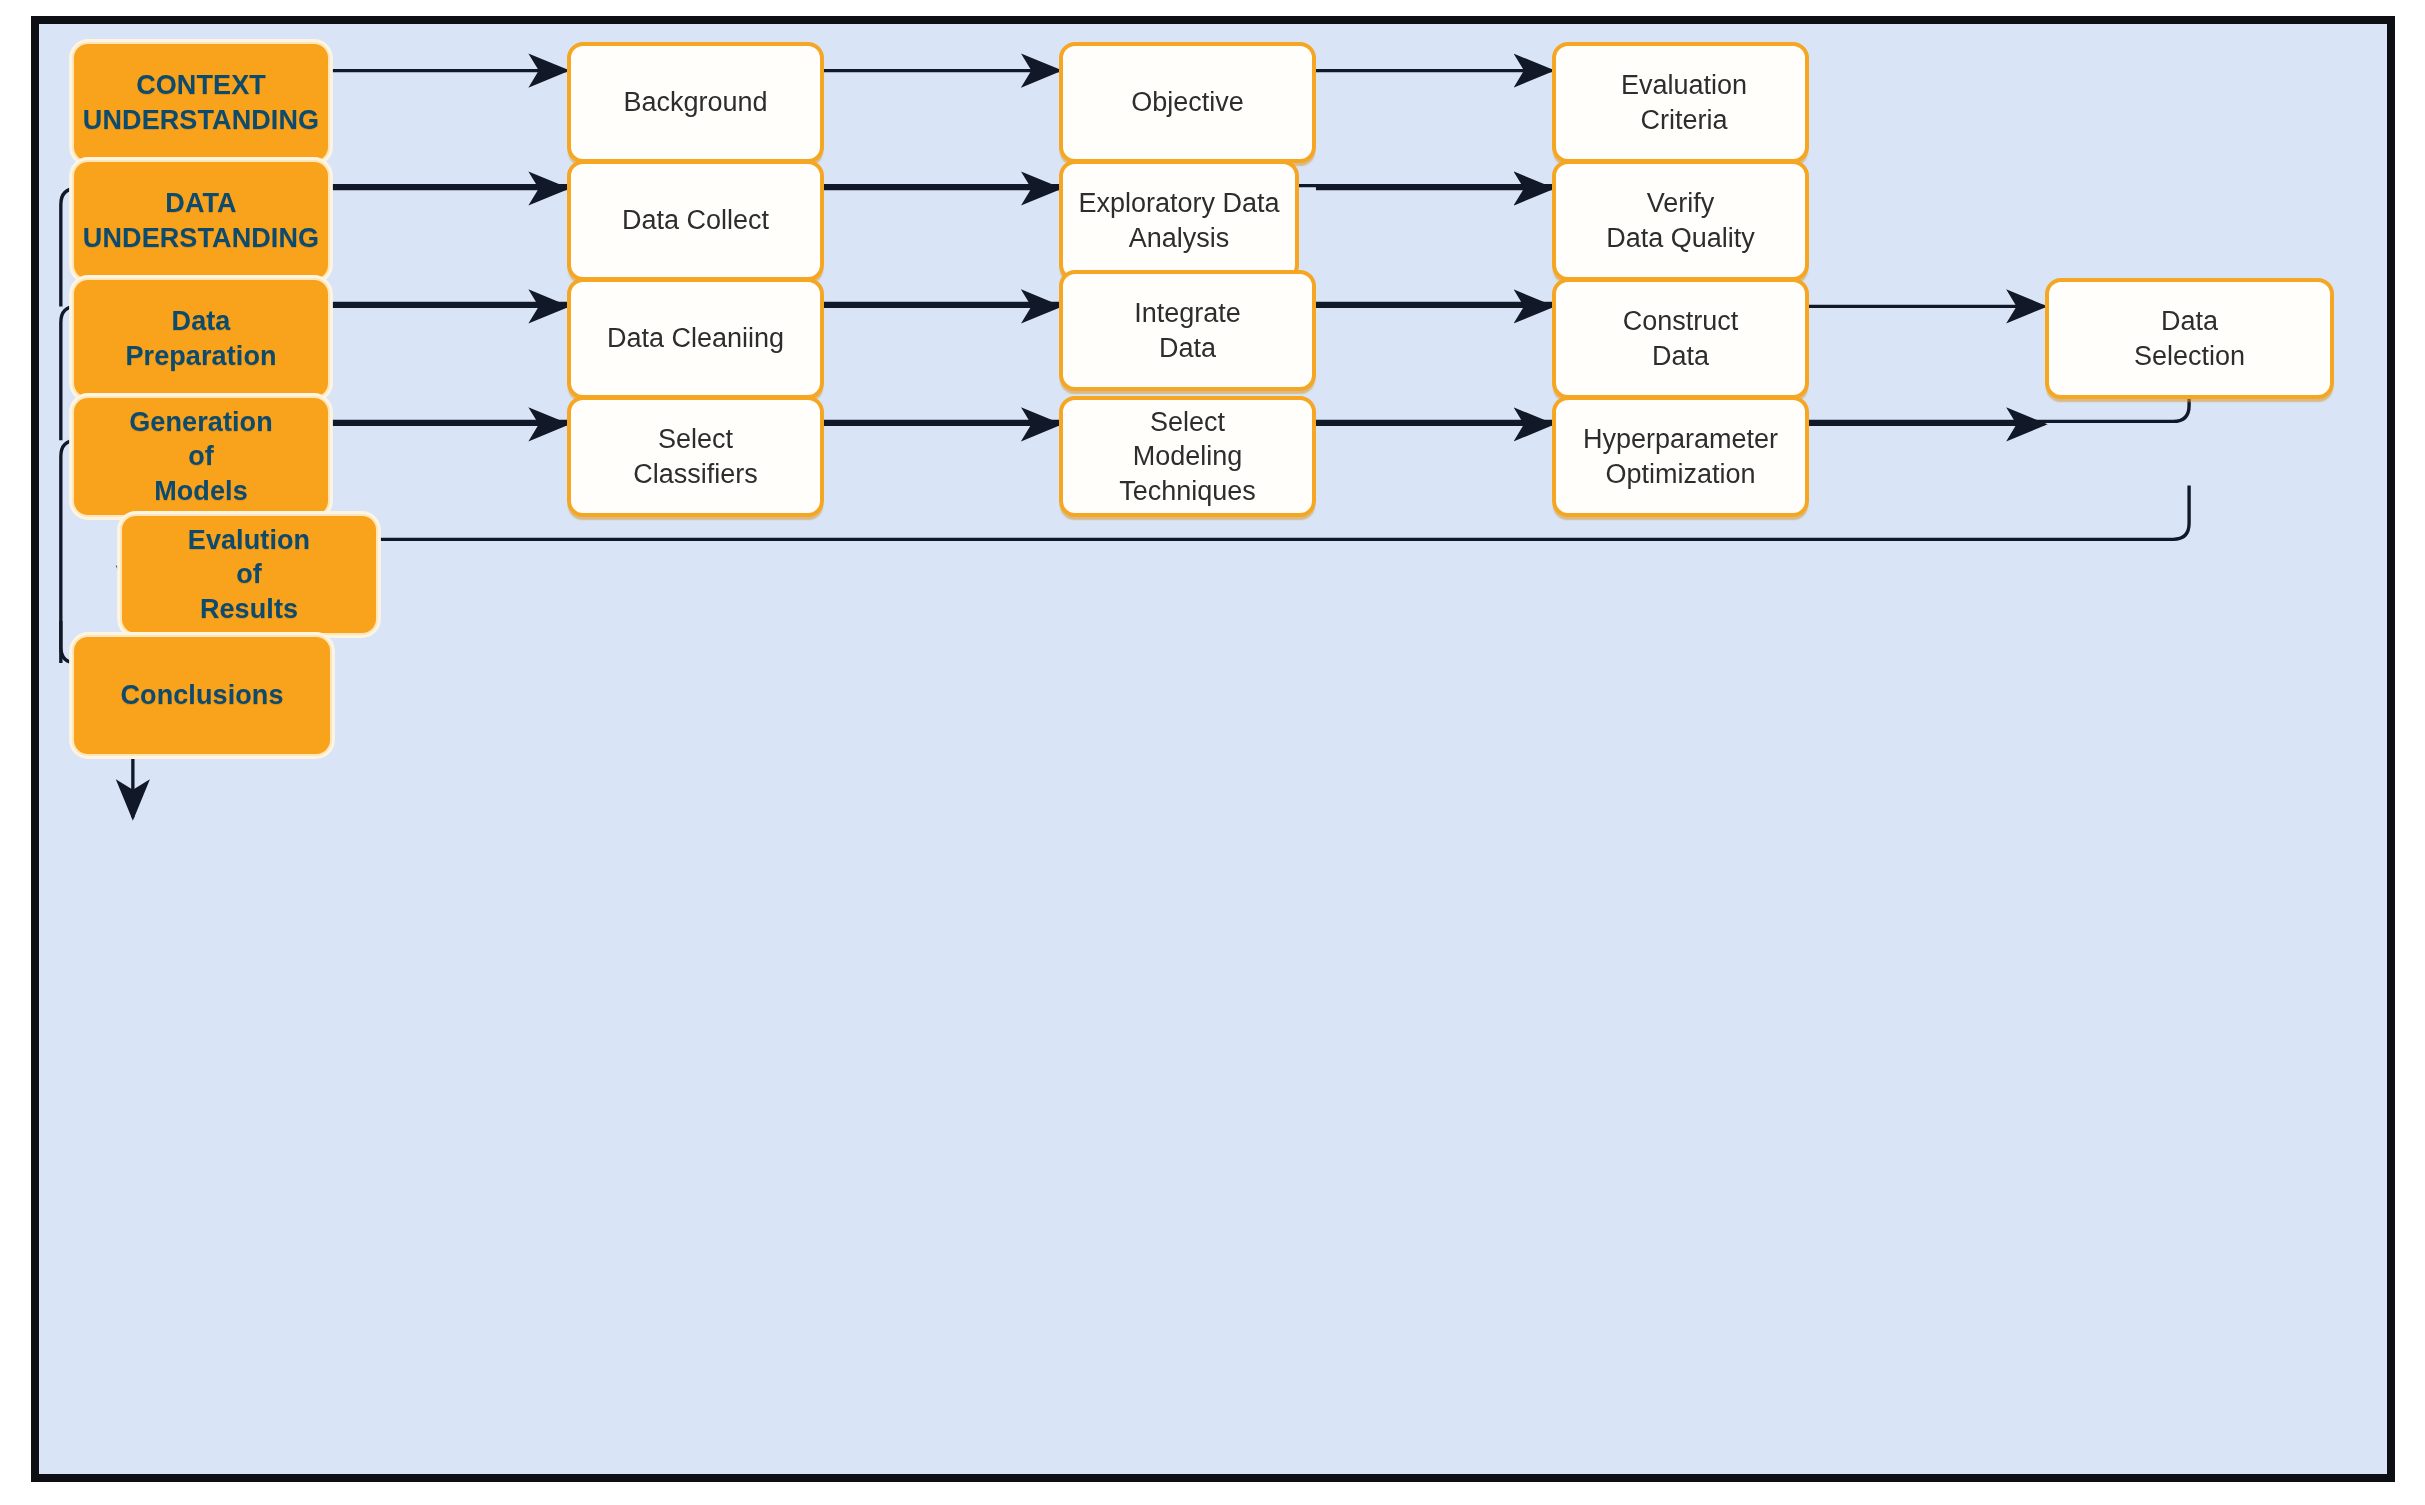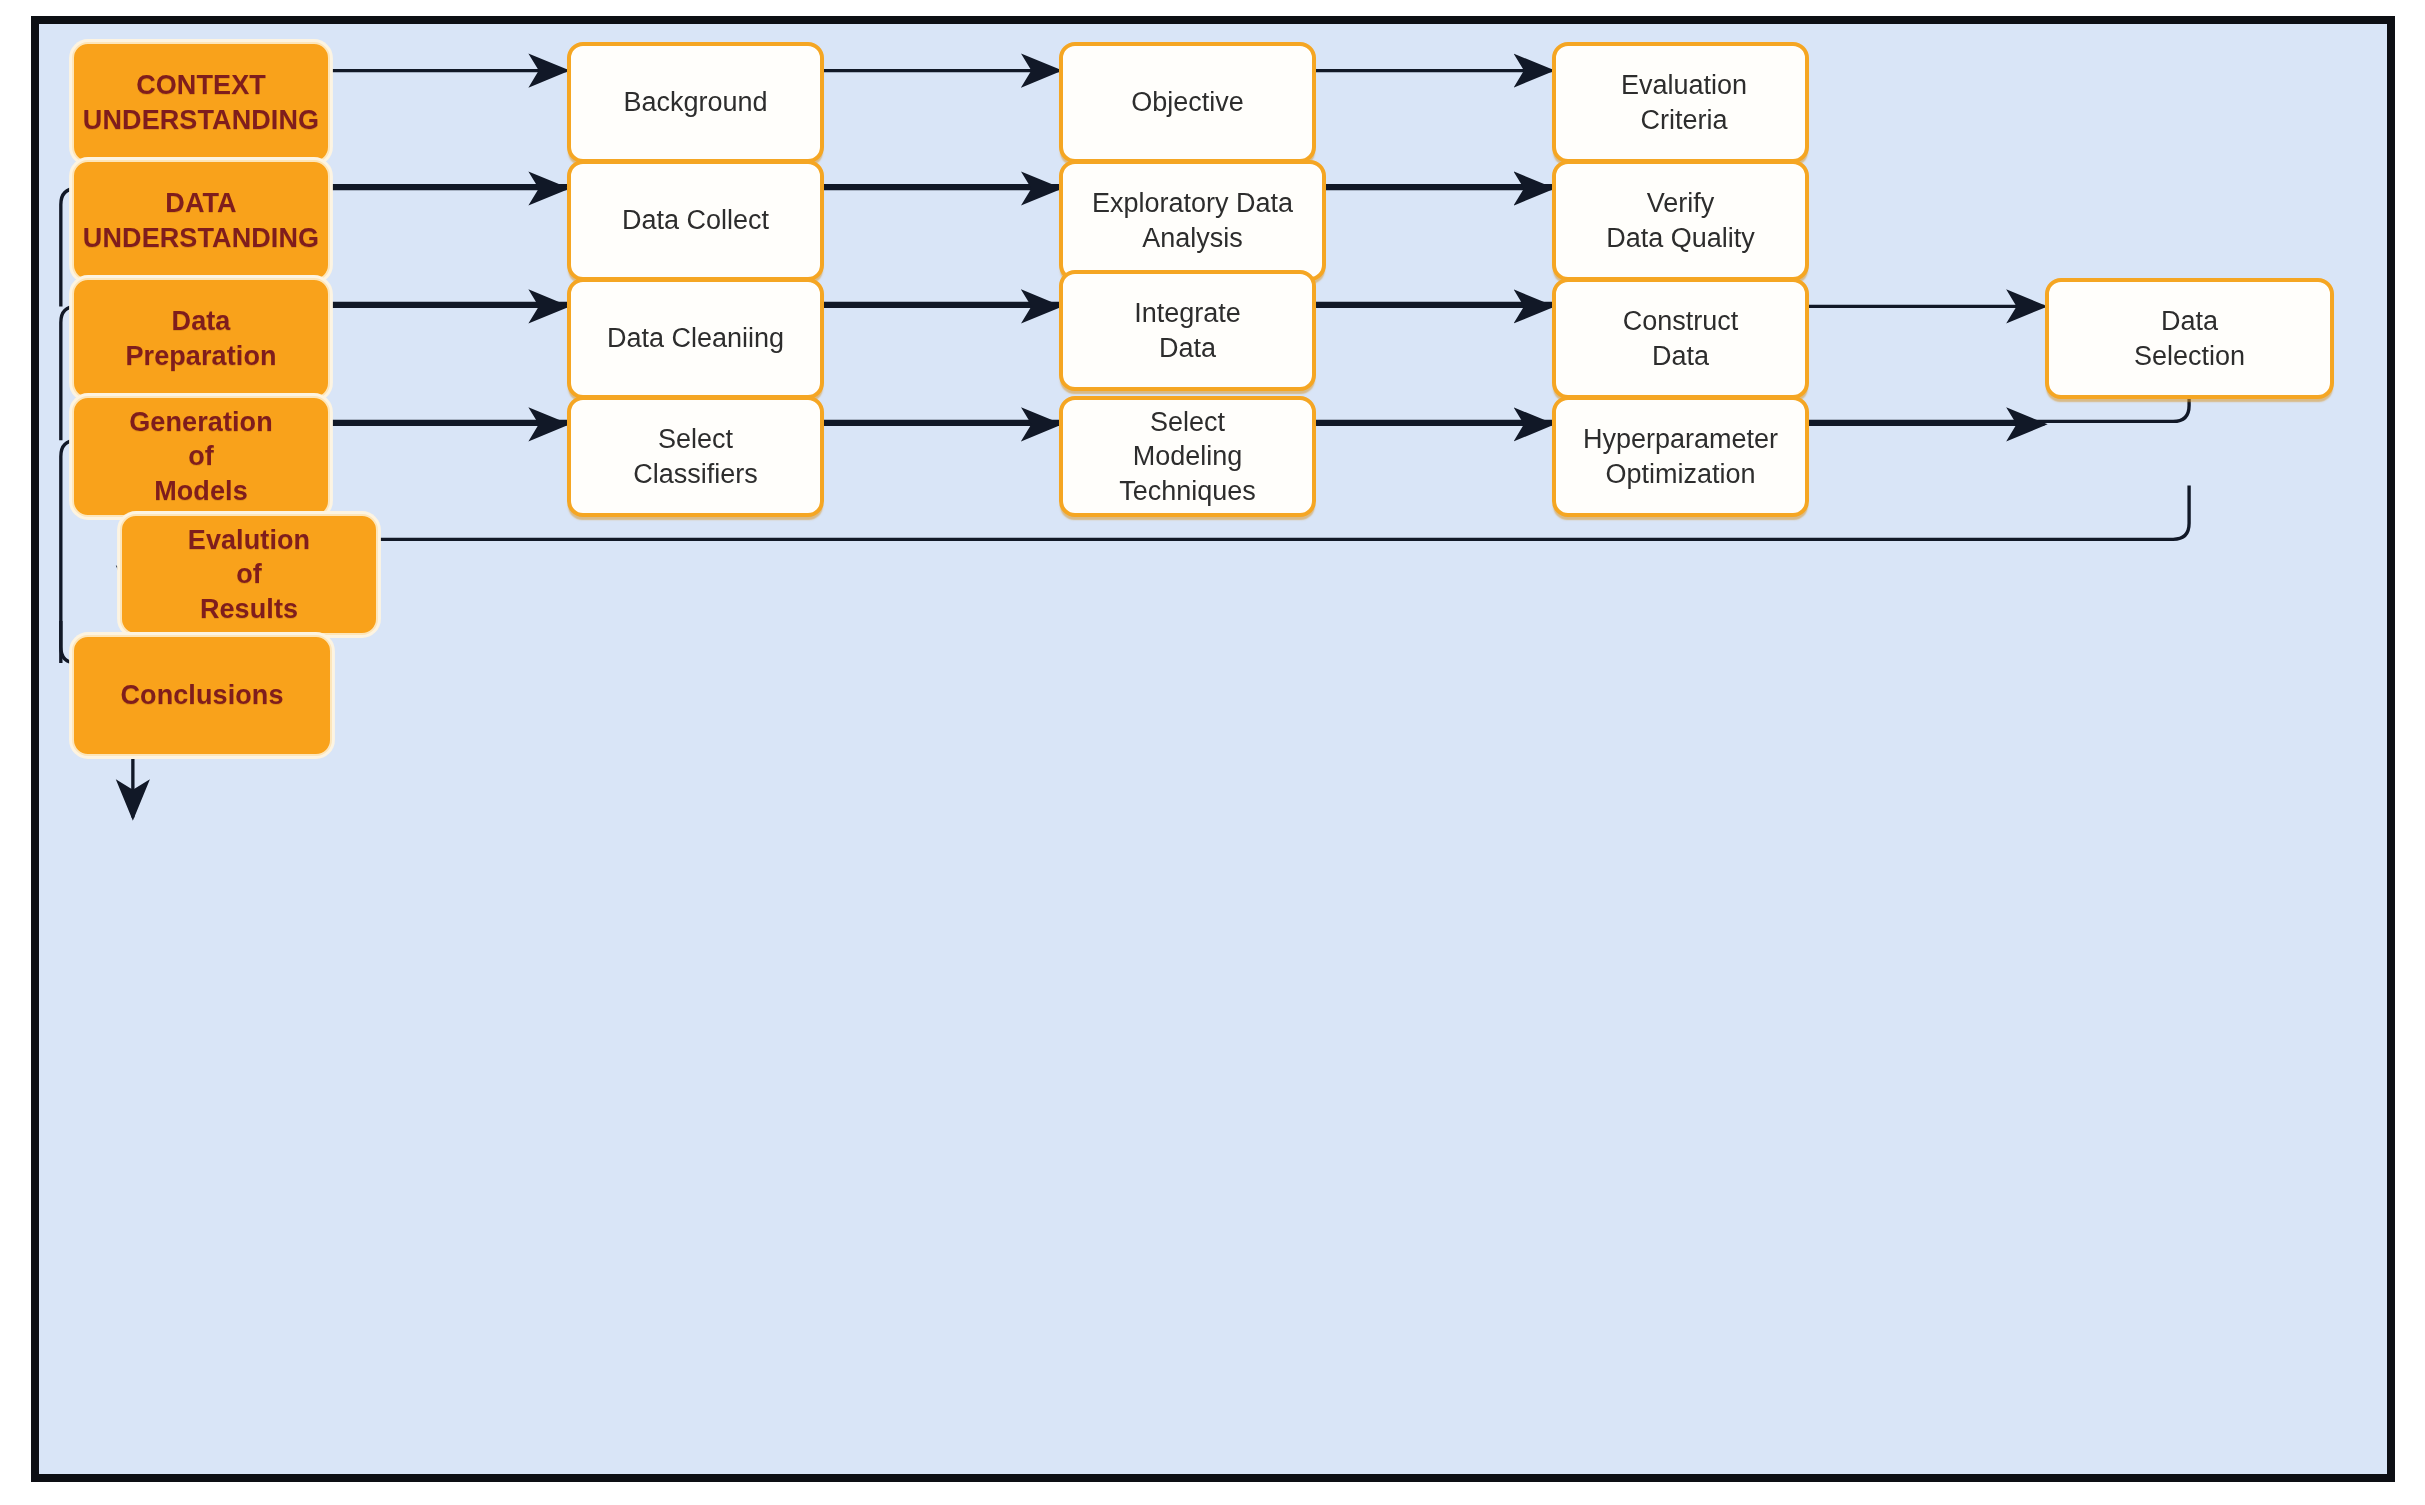--- a/index.html
+++ b/index.html
@@ -33,21 +33,21 @@
     display:flex;
     align-items:center;
     justify-content:center;
     text-align:center;
     line-height:1.26;
     white-space:pre-line;
   }
   .node.stage{
     background:#f9a21b;
     border:2.2px solid #fde6bb;
-    color:#7f1d1d;
+    color:#0c4a6e;
     font-weight:bold;
     font-size:27px;
     letter-spacing:0.1px;
     box-shadow:0 0 0 2.9px #fdf4e2;
     text-shadow:0 0.7px 0 rgba(160,90,0,.25);
   }
   .node.step{
     background:#fffefb;
     border:4.4px solid #f5a623;
     color:#2d2d2d;
@@ -108,21 +108,21 @@
     <div class="node stage" style="left:33px;top:18px;width:258px;height:121px;">CONTEXT
 UNDERSTANDING</div>
     <div class="node step" style="left:528px;top:18px;width:257px;height:121px;">Background</div>
     <div class="node step" style="left:1020px;top:18px;width:257px;height:121px;">Objective</div>
     <div class="node step" style="left:1513px;top:18px;width:257px;height:121px;padding-left:7px;">Evaluation
 Criteria</div>
 
     <div class="node stage" style="left:33px;top:136px;width:258px;height:121px;">DATA
 UNDERSTANDING</div>
     <div class="node step" style="left:528px;top:136px;width:257px;height:121px;">Data Collect</div>
-    <div class="node step" style="left:1020px;top:136px;width:267px;height:121px;">Exploratory Data
+    <div class="node step" style="left:1020px;top:136px;width:240px;height:121px;">Exploratory Data
 Analysis</div>
     <div class="node step" style="left:1513px;top:136px;width:257px;height:121px;">Verify
 Data Quality</div>
 
     <div class="node stage" style="left:33px;top:254px;width:258px;height:121px;">Data
 Preparation</div>
     <div class="node step" style="left:528px;top:254px;width:257px;height:121px;">Data Cleaniing</div>
     <div class="node step" style="left:1020px;top:246px;width:257px;height:121px;">Integrate
 Data</div>
     <div class="node step" style="left:1513px;top:254px;width:257px;height:121px;">Construct

